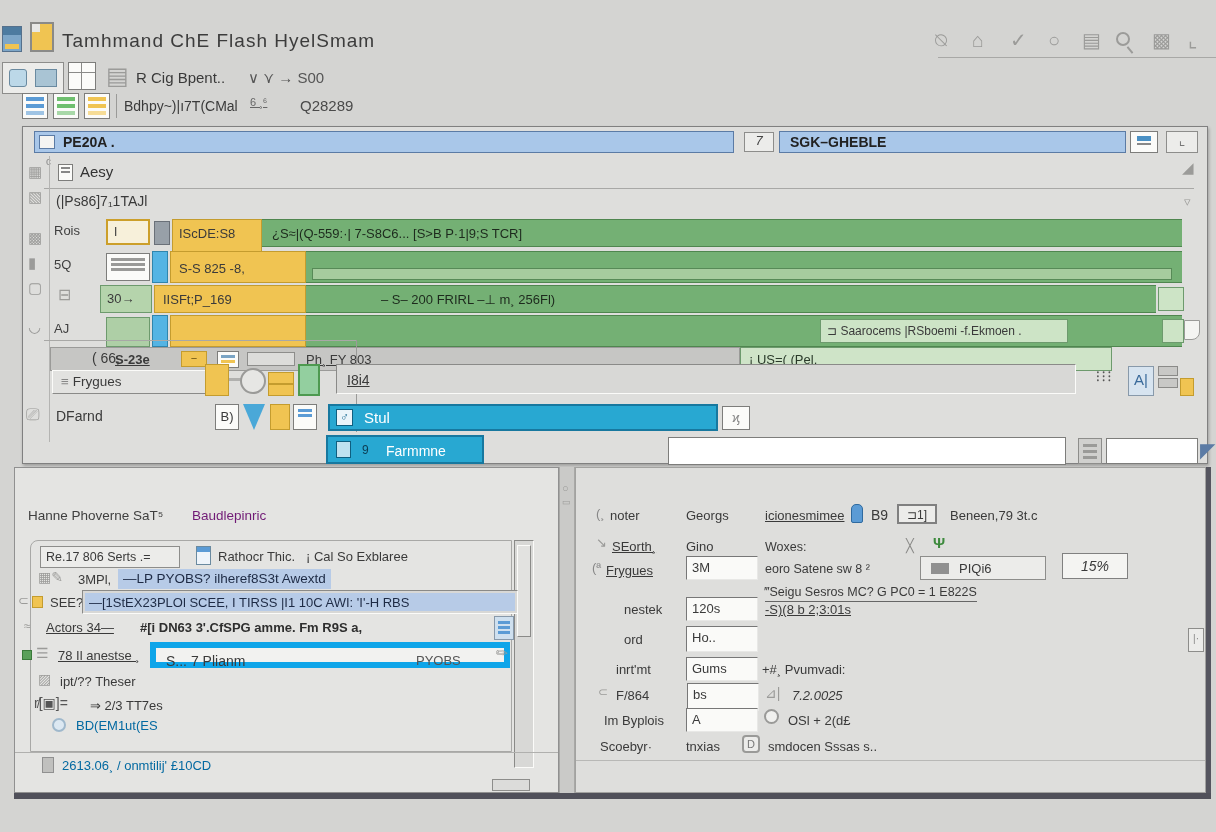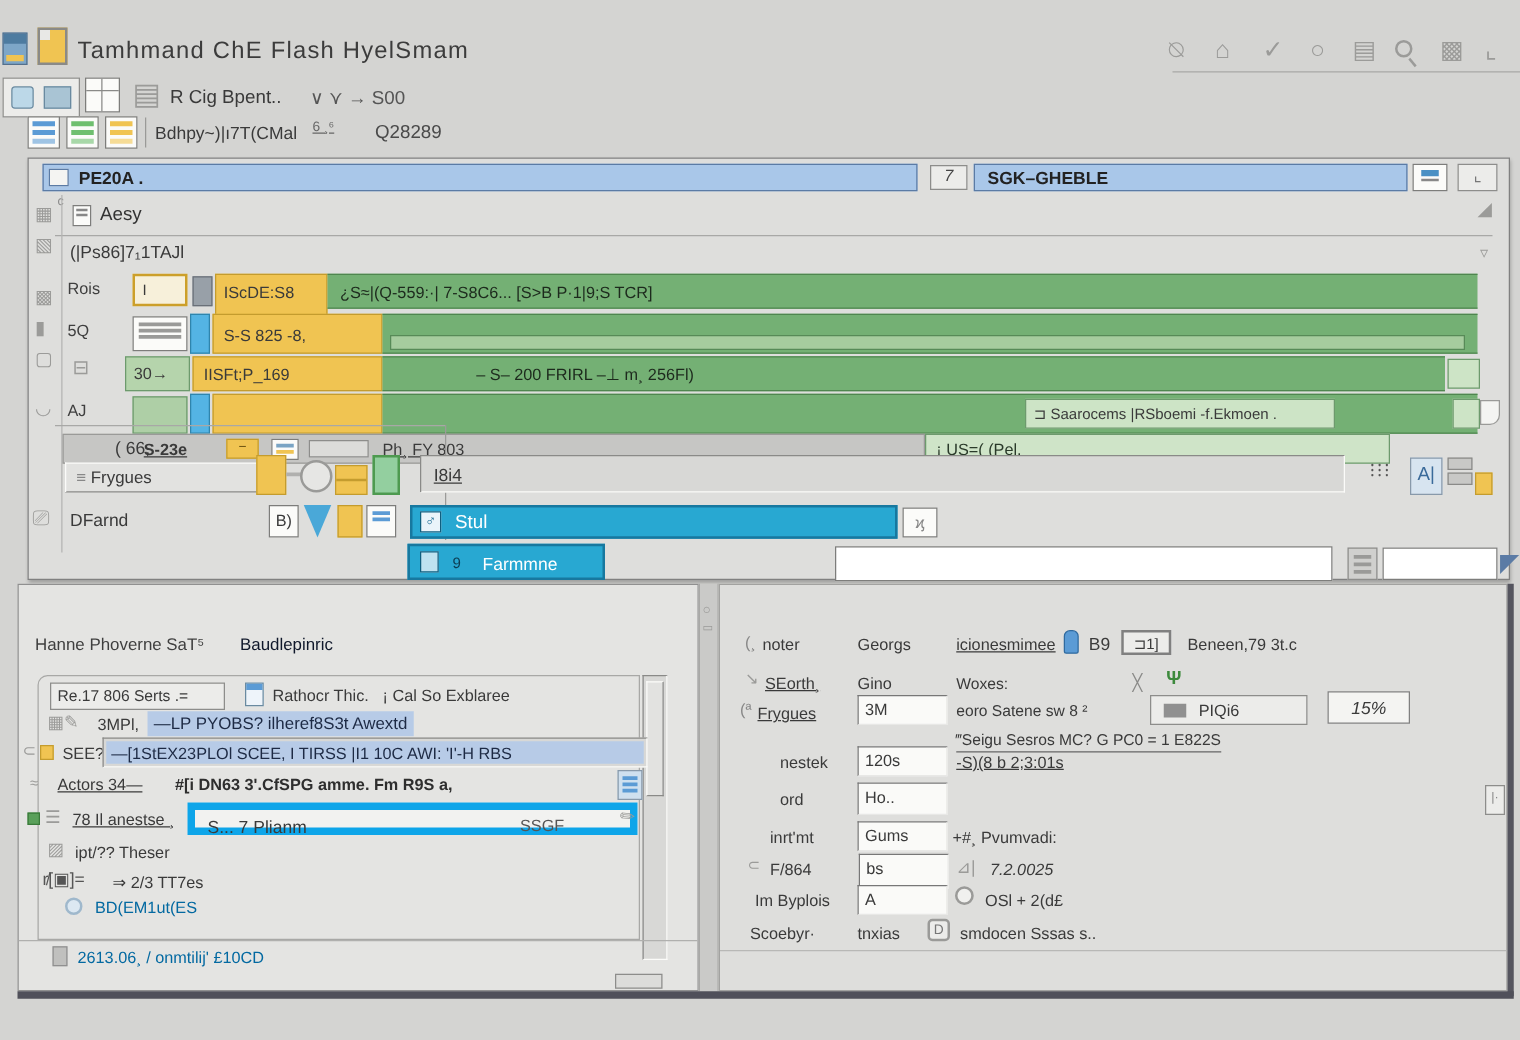--- a/index.html
+++ b/index.html
@@ -231,21 +231,21 @@
   <div class="abs" style="left:14px;top:467px;width:545px;height:326px;background:#e4e4e2;border:1px solid #909090;"></div>
   <div class="abs" style="left:559px;top:467px;width:16px;height:326px;background:#cacac8;border-left:1px solid #a8a8a6;border-right:1px solid #a8a8a6;">
     <div class="gicon" style="font-size:11px;margin:16px 2px 4px;">○</div>
     <div class="gicon" style="font-size:9px;margin:0 2px;">▭</div>
   </div>
   <div class="abs" style="left:575px;top:467px;width:631px;height:326px;background:#dededc;border:1px solid #a2a2a0;"></div>
   <div class="abs" style="left:1206px;top:467px;width:5px;height:330px;background:#55555f;"></div>
   <div class="abs" style="left:14px;top:793px;width:1197px;height:6px;background:#50505a;"></div>
 
   <div class="abs" style="left:28px;top:508px;font-size:13.5px;color:#3f3f3f;">Hanne Phoverne SaT⁵</div>
-  <div class="abs" style="left:192px;top:508px;font-size:13.5px;color:#0f172a;">Baudlepinric</div>
+  <div class="abs" style="left:192px;top:508px;font-size:13.5px;color:#701a75;">Baudlepinric</div>
   <div class="abs" style="left:30px;top:540px;width:482px;height:212px;border:1px solid #a8a8a6;border-radius:8px 0 0 0;"></div>
 
   <div class="abs sunken" style="left:514px;top:540px;width:20px;height:228px;">
     <div class="abs raised" style="left:2px;top:4px;width:14px;height:92px;"></div>
   </div>
 
   <div class="abs box" style="left:40px;top:546px;width:140px;height:22px;font-size:12.5px;padding:3px 5px;white-space:nowrap;">Re.17 806  Serts .=</div>
   <div class="abs" style="left:196px;top:546px;width:15px;height:19px;background:#eef4fa;border:1px solid #6a8aa0;">
       <div style="height:5px;background:#5b9bd5;"></div>
     </div>
@@ -270,21 +270,21 @@
     <div style="margin:4px 3px 2px;height:3px;background:#5b9bd5;"></div>
       <div style="margin:0 3px 2px;height:3px;background:#5b9bd5;"></div>
       <div style="margin:0 3px;height:3px;background:#5b9bd5;"></div>
   </div>
 
   <div class="abs" style="left:22px;top:650px;width:10px;height:10px;background:#5aa05a;border:1px solid #3a7a3a;"></div>
   <div class="abs gicon" style="left:36px;top:646px;font-size:14px;">☰</div>
   <div class="abs t u" style="left:58px;top:648px;">78 Il anestse ¸</div>
   <div class="abs" style="left:150px;top:642px;width:360px;height:26px;background:#f2f2f0;border:6px solid #0ea5e9;">
     <span class="abs t" style="left:10px;top:5px;font-size:14px;">S...  7 Plianm</span>
-    <span class="abs t" style="left:260px;top:5px;color:#555;">SSGF</span>
+    <span class="abs t" style="left:260px;top:5px;color:#555;">PYOBS</span>
   </div>
   <div class="abs gicon" style="left:496px;top:646px;font-size:14px;transform:rotate(-40deg);">✎</div>
 
   <div class="abs gicon" style="left:38px;top:672px;font-size:14px;">▨</div>
   <div class="abs t" style="left:60px;top:674px;">ipt/?? Theser</div>
 
   <div class="abs gicon" style="left:34px;top:696px;font-size:14px;color:#555;">r̸[▣]=</div>
   <div class="abs t" style="left:90px;top:698px;">⇒ 2/3 TT7es</div>
 
   <div class="abs" style="left:52px;top:718px;width:14px;height:14px;border:2px solid #9fb8cc;border-radius:50%;background:#dce8f2;"></div>

